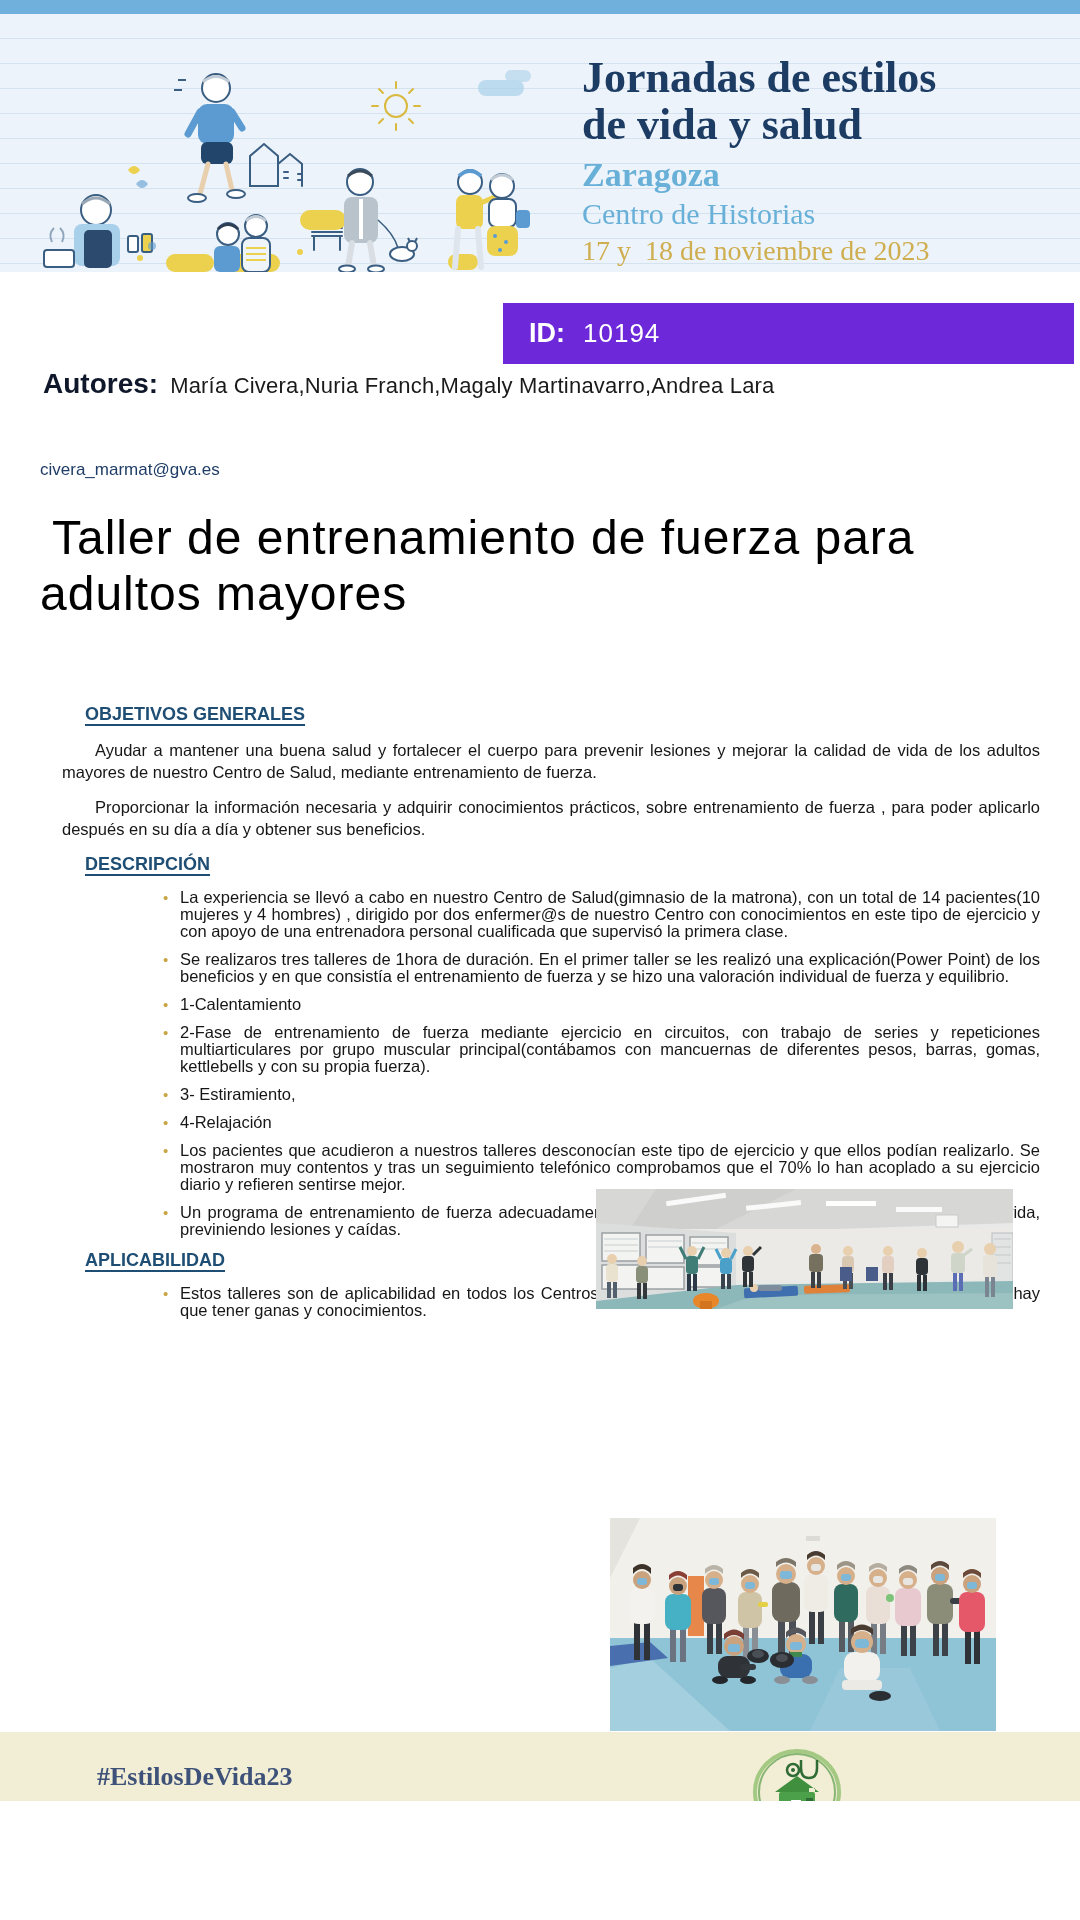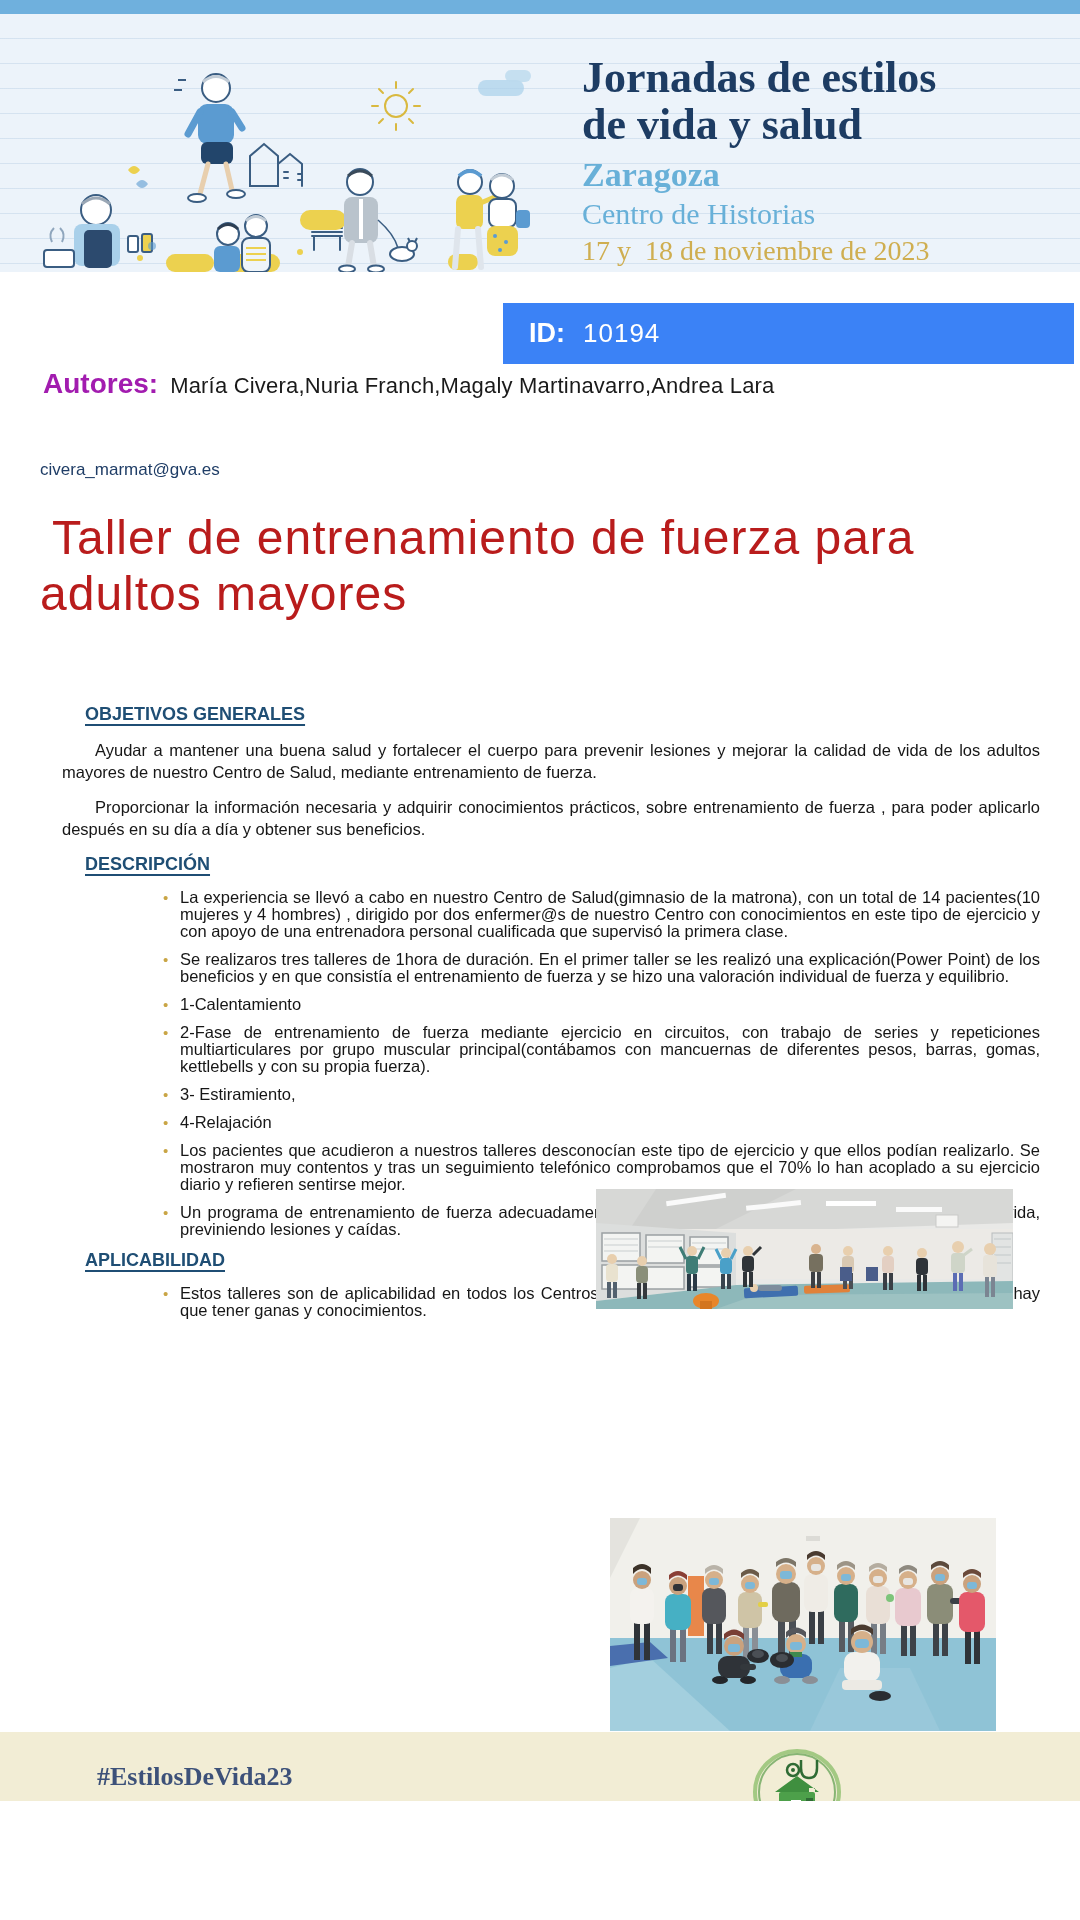--- a/index.html
+++ b/index.html
@@ -13,30 +13,30 @@
   .hgroup{position:absolute;left:582px;top:0;width:480px;}
   .htitle{position:absolute;left:0;top:40px;width:470px;font-family:"Liberation Serif",serif;
           font-weight:bold;font-size:44px;line-height:47px;color:#1d3c63;}
   .hcity{position:absolute;left:0;top:142px;font-family:"Liberation Serif",serif;
          font-weight:bold;font-size:34px;color:#68b0d8;}
   .hvenue{position:absolute;left:0;top:183px;font-family:"Liberation Serif",serif;
           font-size:30px;color:#68b0d8;}
   .hdates{position:absolute;left:0;top:221px;font-family:"Liberation Serif",serif;
           font-size:28px;color:#cfae50;}
   
-  .idbanner{position:absolute;left:503px;right:6px;top:303px;height:61px;background:#3b82f6;
+  .idbanner{position:absolute;left:503px;right:6px;top:303px;height:61px;background:#6d28d9;
             display:flex;align-items:center;padding-left:26px;box-sizing:border-box;color:#ffffff;}
   .idbanner .idlabel{font-weight:bold;font-size:27px;}
   .idbanner .idvalue{font-size:26px;margin-left:18px;letter-spacing:1px;}
   .authors{position:absolute;left:43px;top:368px;display:flex;align-items:baseline;}
-  .authors .alabel{font-weight:bold;font-size:28px;color:#a21caf;}
+  .authors .alabel{font-weight:bold;font-size:28px;color:#0f172a;}
   .authors .anames{font-size:22px;color:#1a1a1a;margin-left:12px;letter-spacing:0.2px;}
   .email{position:absolute;left:40px;top:460px;font-size:17px;color:#1f3d66;}
   .ptitle{position:absolute;left:40px;top:510px;width:1005px;font-size:48px;line-height:56px;
-          color:#b91c1c;text-indent:12px;letter-spacing:1px;}
+          color:#000000;text-indent:12px;letter-spacing:1px;}
   
   .content{position:absolute;left:0;top:703px;width:1080px;}
   .content h2{margin:0 40px 14px 85px;font-size:18px;line-height:22px;font-weight:bold;color:#1f4e74;}
   .content h2 span{text-decoration:underline;text-decoration-thickness:2px;text-underline-offset:4px;}
   .para{margin:0 40px 13px 62px;text-indent:33px;text-align:justify;
         font-size:16.5px;line-height:22px;color:#161616;}
   ul.blist{margin:0;padding:0;list-style:none;}
   ul.blist li{position:relative;margin:0 40px 11px 180px;text-align:justify;
               font-size:16.5px;line-height:17px;color:#161616;}
   ul.blist li::before{content:"\2022";position:absolute;left:-17px;top:0;color:#c9a545;font-size:15px;}

